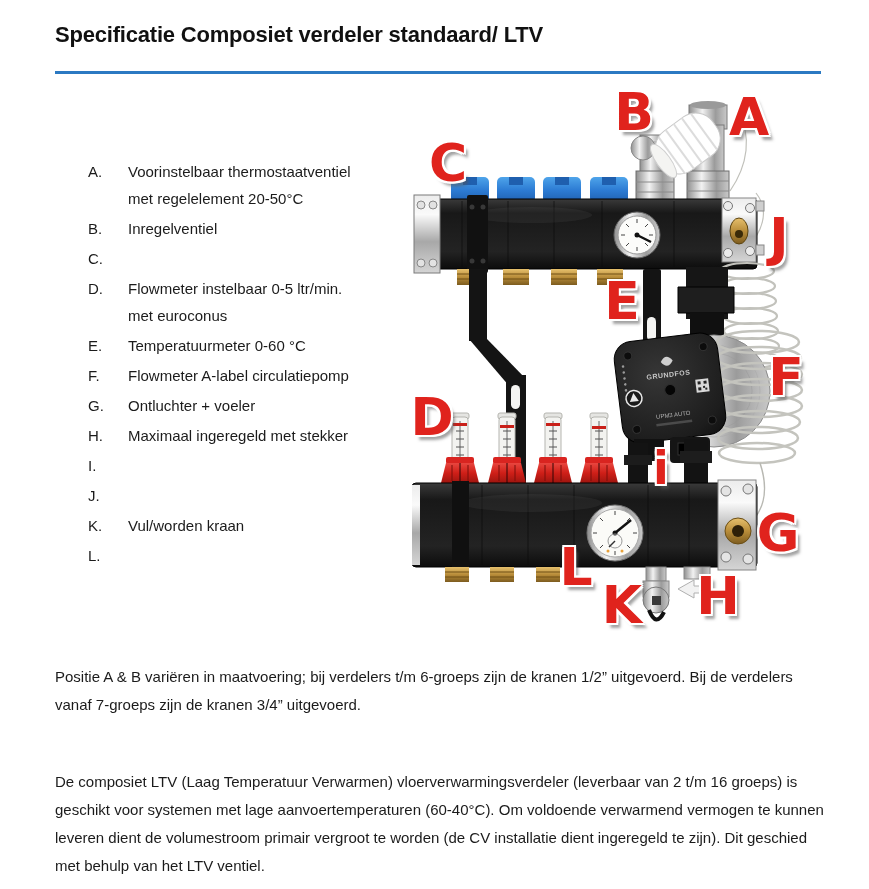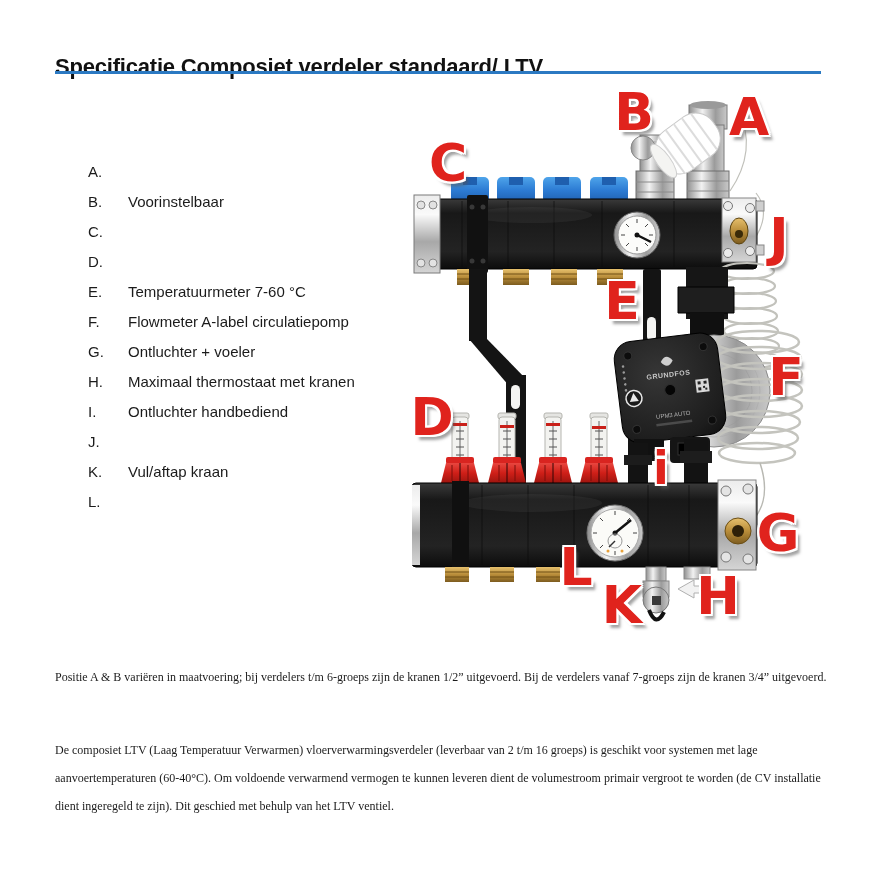--- a/index.html
+++ b/index.html
@@ -1,21 +1,21 @@
 <!DOCTYPE html>
 <html><head>
 <meta charset="utf-8">
 <style>
   html,body { margin:0; padding:0; background:#ffffff; }
   .page {
     position:relative; width:869px; height:889px; background:#ffffff;
     font-family:"Liberation Sans", sans-serif; color:#1b1b1b; overflow:hidden;
   }
   .title {
-    position:absolute; left:55px; top:54px; margin:0;
+    position:absolute; left:55px; top:22px; margin:0;
     font-size:22px; font-weight:bold; color:#111; letter-spacing:-0.2px;
   }
   .title-rule {
     position:absolute; left:55px; top:71px; width:766px; height:3px;
     background:#2b79c2;
   }
   .spec-list { position:absolute; left:88px; top:158px; width:320px; }
   .spec-row { display:flex; margin-bottom:3px; font-size:15px; line-height:27px; }
   .spec-key { width:40px; flex:0 0 40px; }
   .spec-text { white-space:pre-line; }
@@ -26,83 +26,86 @@
     font-family:"DejaVu Sans","Liberation Sans",sans-serif;
     font-size:52px; font-weight:bold; line-height:1; color:#e0231d;
     text-shadow:
       -2px 0 0 #fff, 2px 0 0 #fff, 0 -2px 0 #fff, 0 2px 0 #fff,
       -2px -2px 0 #fff, 2px 2px 0 #fff, 2px -2px 0 #fff, -2px 2px 0 #fff,
       4px 5px 3px rgba(85,85,85,0.55);
   }
   .fig-label.small { font-size:46px; }
   .para {
     position:absolute; left:55px; width:775px; margin:0;
-    font-size:12px; line-height:28px; white-space:pre-line;font-family:Liberation Serif, serif;
+    font-size:15px; line-height:28px; white-space:pre-line;
   }
   #para1 { top:663px; }
-  #para2 { top:736px; }
+  #para2 { top:768px; }
 </style>
 </head>
 <body>
 
 <div class="page">
 
   <h1 class="title">Specificatie Composiet verdeler standaard/ LTV</h1>
   <div class="title-rule"></div>
 
   <div class="spec-list" id="spec-list">
     <div class="spec-row">
       <span class="spec-key">A.</span>
+      <span class="spec-text">Voorinstelbaar thermostaatventiel
+met regelelement 20-50°C</span>
     </div>
 
     <div class="spec-row">
       <span class="spec-key">B.</span>
-      <span class="spec-text">Voorinstelbaar</span>
+      <span class="spec-text">Inregelventiel</span>
     </div>
 
     <div class="spec-row">
       <span class="spec-key">C.</span>
     </div>
 
     <div class="spec-row">
       <span class="spec-key">D.</span>
+      <span class="spec-text">Flowmeter instelbaar 0-5 ltr/min.
+met euroconus</span>
     </div>
 
     <div class="spec-row">
       <span class="spec-key">E.</span>
-      <span class="spec-text">Temperatuurmeter 7-60 °C</span>
+      <span class="spec-text">Temperatuurmeter 0-60 °C</span>
     </div>
 
     <div class="spec-row">
       <span class="spec-key">F.</span>
       <span class="spec-text">Flowmeter A-label circulatiepomp</span>
     </div>
 
     <div class="spec-row">
       <span class="spec-key">G.</span>
       <span class="spec-text">Ontluchter + voeler</span>
     </div>
 
     <div class="spec-row">
       <span class="spec-key">H.</span>
-      <span class="spec-text">Maximaal thermostaat met kranen</span>
+      <span class="spec-text">Maximaal ingeregeld met stekker</span>
     </div>
 
     <div class="spec-row">
       <span class="spec-key">I.</span>
-      <span class="spec-text">Ontluchter handbediend</span>
     </div>
 
     <div class="spec-row">
       <span class="spec-key">J.</span>
     </div>
 
     <div class="spec-row">
       <span class="spec-key">K.</span>
-      <span class="spec-text">Vul/aftap kraan</span>
+      <span class="spec-text">Vul/worden kraan</span>
     </div>
 
     <div class="spec-row">
       <span class="spec-key">L.</span>
     </div>
   </div>
 
   <div class="figure">
     <svg width="450" height="545" viewBox="0 0 450 545">
       <defs>

